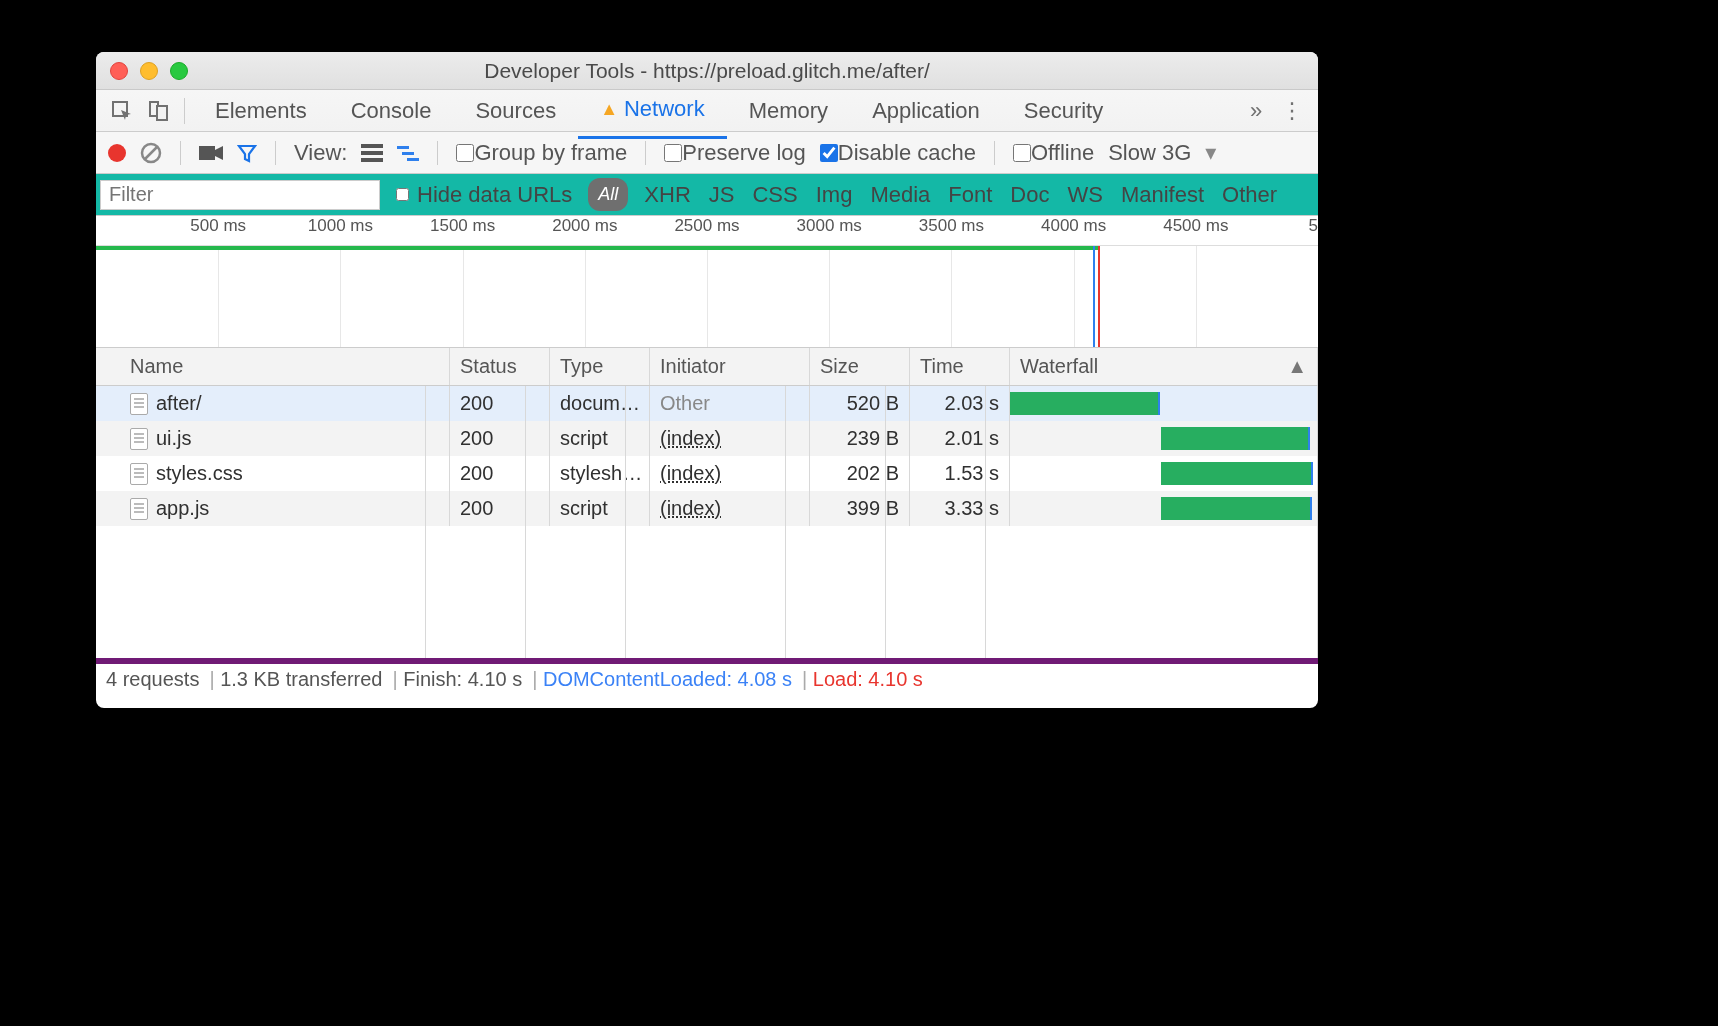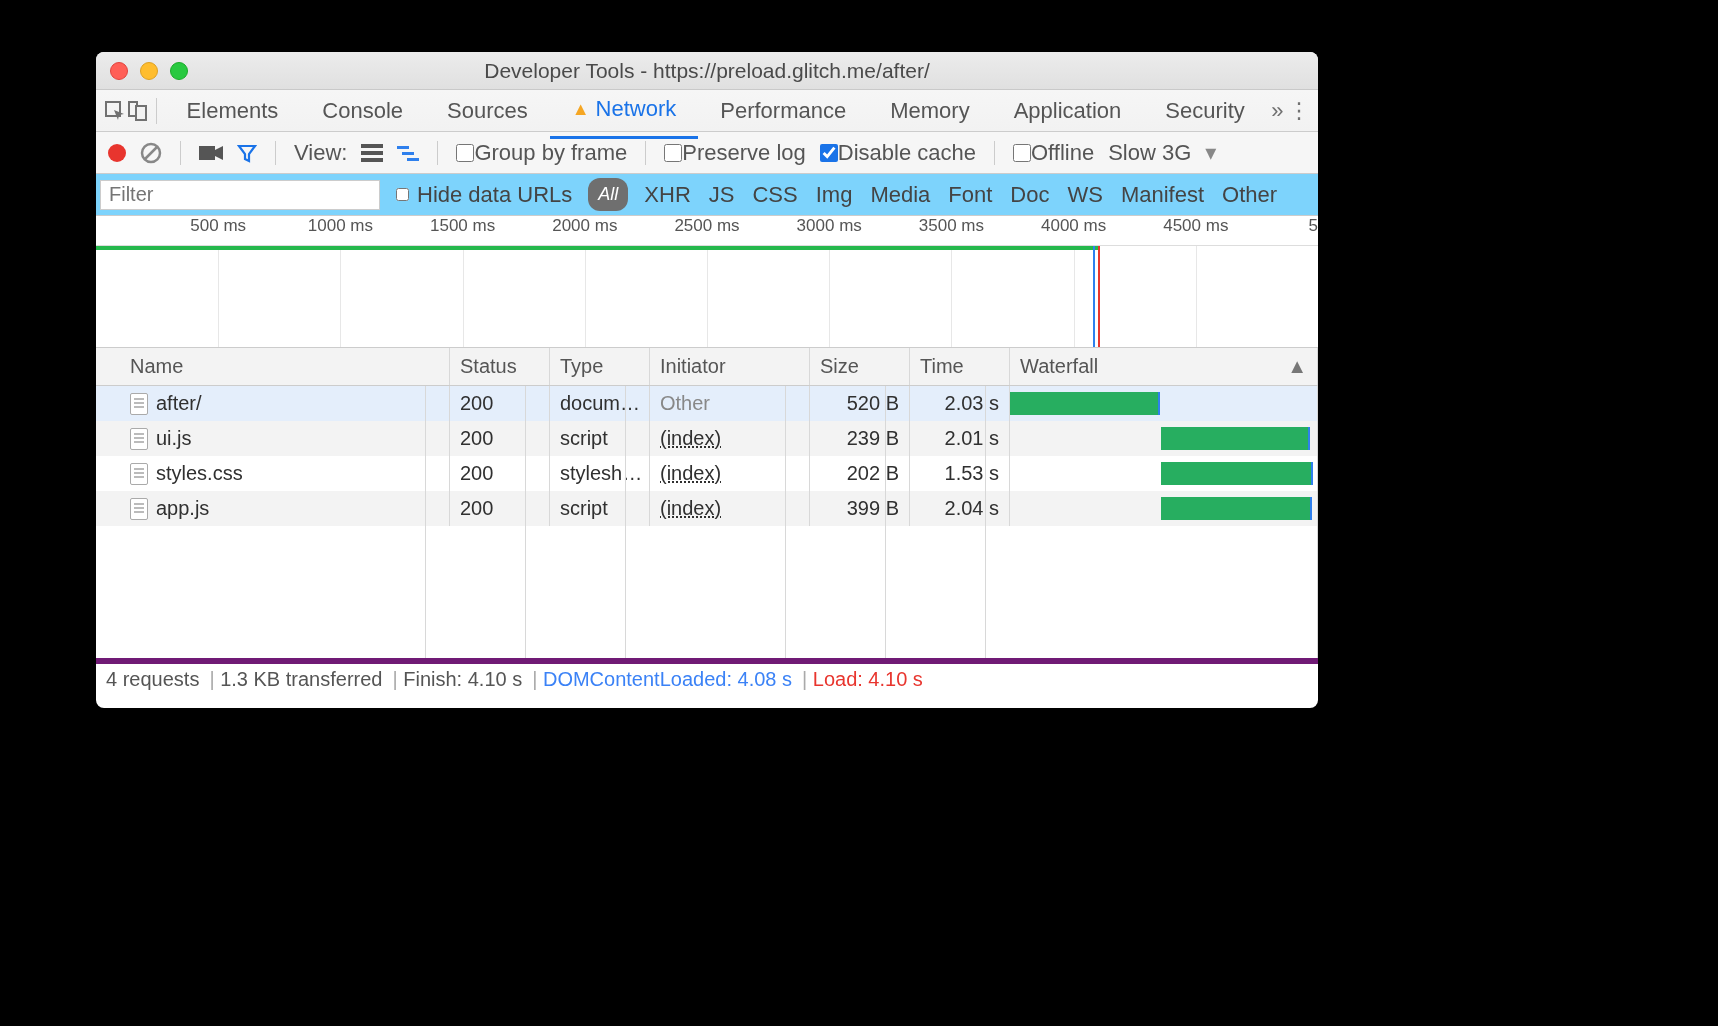--- a/index.html
+++ b/index.html
@@ -65,21 +65,21 @@
   .toolbar .sep { width:1px; height:24px; background:#ccc; margin:0 4px;}
   .toolbar .chk { display:flex; align-items:center; gap:0;}
   .toolbar input[type=checkbox]{ width:18px; height:18px; accent-color:#1a73e8;}
   .filterbar {
     height: 42px;
     border-bottom:1px solid #ccc;
     display:flex;
     align-items:center;
     gap:16px;
     padding:0 4px;
-    background:#7dd3fc;
+    background:#14b8a6;
     color:#444;
   }
   .filterbar input[type=text]{
     width: 280px; height: 30px; border:1px solid #ccc; padding:0 8px; font-size:20px; color:#888;
   }
   .pill { background:#6f6f6f; color:#fff; border-radius:12px; padding:6px 10px; font-size:18px;font-style:italic;}
   .timeline {
     height: 132px;
     border-bottom:1px solid #ccc;
     background:#fff;
@@ -162,23 +162,20 @@
           <span>Console</span>
         </div>
         <div class="tab">
           <span>Sources</span>
         </div>
         <div class="tab active">
           <span class="warn-icon">▲</span>
           <span>Network</span>
         </div>
         <div class="tab">
-          <span>Performance</span>
-        </div>
-        <div class="tab">
           <span>Memory</span>
         </div>
         <div class="tab">
           <span>Application</span>
         </div>
         <div class="tab">
           <span>Security</span>
         </div>
       </div>
     <div class="spacer"></div>
@@ -361,21 +358,21 @@
           <div class="cell-name">
             <span class="file-icon"></span>
             <span>app.js</span>
           </div>
           <div>200</div>
           <div>script</div>
           <div>
             <span class="initiator-link">(index)</span>
           </div>
           <div class="cell-size">399 B</div>
-          <div class="cell-time">2.04 s</div>
+          <div class="cell-time">3.33 s</div>
           <div class="wf-cell">
             <div class="wf-bar" style="left: 151.244px; width: 150.507px;"></div>
           </div>
         </div>
         <div class="gridcols">
           <div></div>
           <div></div>
           <div></div>
           <div></div>
           <div></div>

